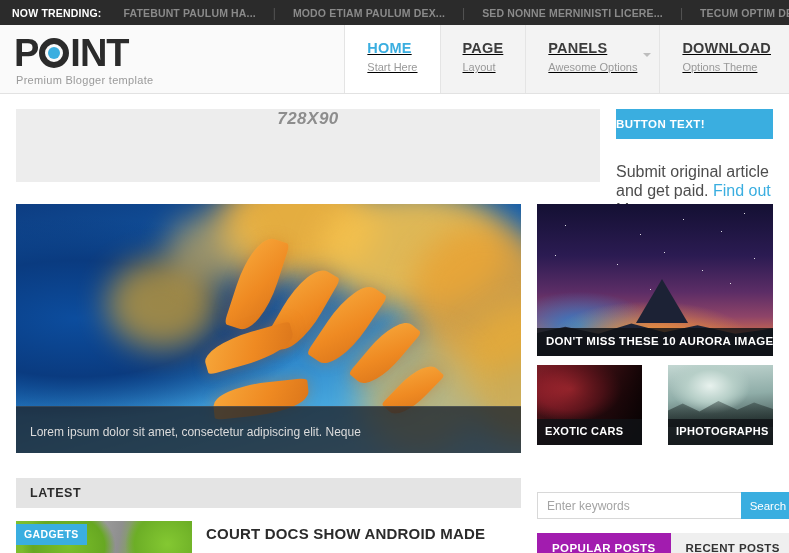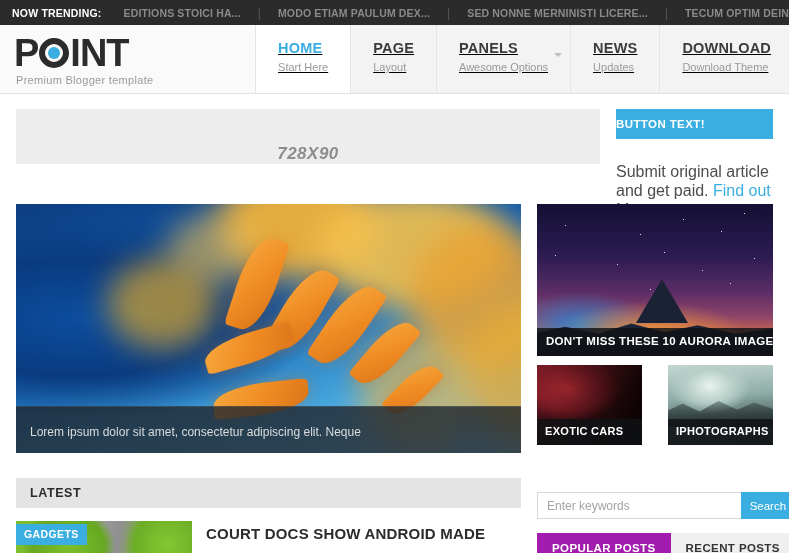--- a/index.html
+++ b/index.html
@@ -136,24 +136,24 @@
   
   .ad-row {
     display: flex;
     padding: 15px 16px 0 16px;
     align-items: flex-start;
     gap: 16px;
     height: 88px;
   }
   .ad-banner {
     flex: 1 1 auto;
-    height: 55px;
+    height: 73px;
     background: #ededed;
     display: flex;
-    align-items: flex-end;
+    align-items: flex-start;
     justify-content: center;
   }
   .ad-banner-text {
     font-size: 17px;
     font-style: italic;
     font-weight: bold;
     color: #8d8d8d;
     letter-spacing: .5px;
   }
   .ad-side {
@@ -442,21 +442,21 @@
     align-items: flex-end;
   }
   .bottom-side { flex: 1 1 auto; }
 </style>
 </head>
 <body>
 
 <div class="trending-bar">
   <span class="trending-label">NOW TRENDING:</span>
   <div class="trending-items">
-    <span class="trending-item">EDITIONS STOICI HA...</span>
+    <span class="trending-item">FATEBUNT PAULUM HA...</span>
     <span class="trending-sep">|</span>
     <span class="trending-item">MODO ETIAM PAULUM DEX...</span>
     <span class="trending-sep">|</span>
     <span class="trending-item">SED NONNE MERNINISTI LICERE...</span>
     <span class="trending-sep">|</span>
     <span class="trending-item">TECUM OPTIM DEIND ETI...</span>
   </div>
 </div>
 
 <div class="header">
@@ -477,26 +477,22 @@
     <div class="nav-item">
       <div class="nav-title">PAGE</div>
       <div class="nav-sub">Layout</div>
     </div>
     <div class="nav-item">
       <div class="nav-title">PANELS</div>
       <div class="nav-sub">Awesome Options</div>
       <span class="nav-caret"></span>
     </div>
     <div class="nav-item">
-      <div class="nav-title">NEWS</div>
-      <div class="nav-sub">Updates</div>
-    </div>
-    <div class="nav-item">
       <div class="nav-title">DOWNLOAD</div>
-      <div class="nav-sub">Download Theme</div>
+      <div class="nav-sub">Options Theme</div>
     </div>
   </div>
 </div>
 
 <div class="ad-row">
   <div class="ad-banner">
     <span class="ad-banner-text">728X90</span>
   </div>
   <div class="ad-side">
     <button class="btn-primary">BUTTON TEXT!</button>

